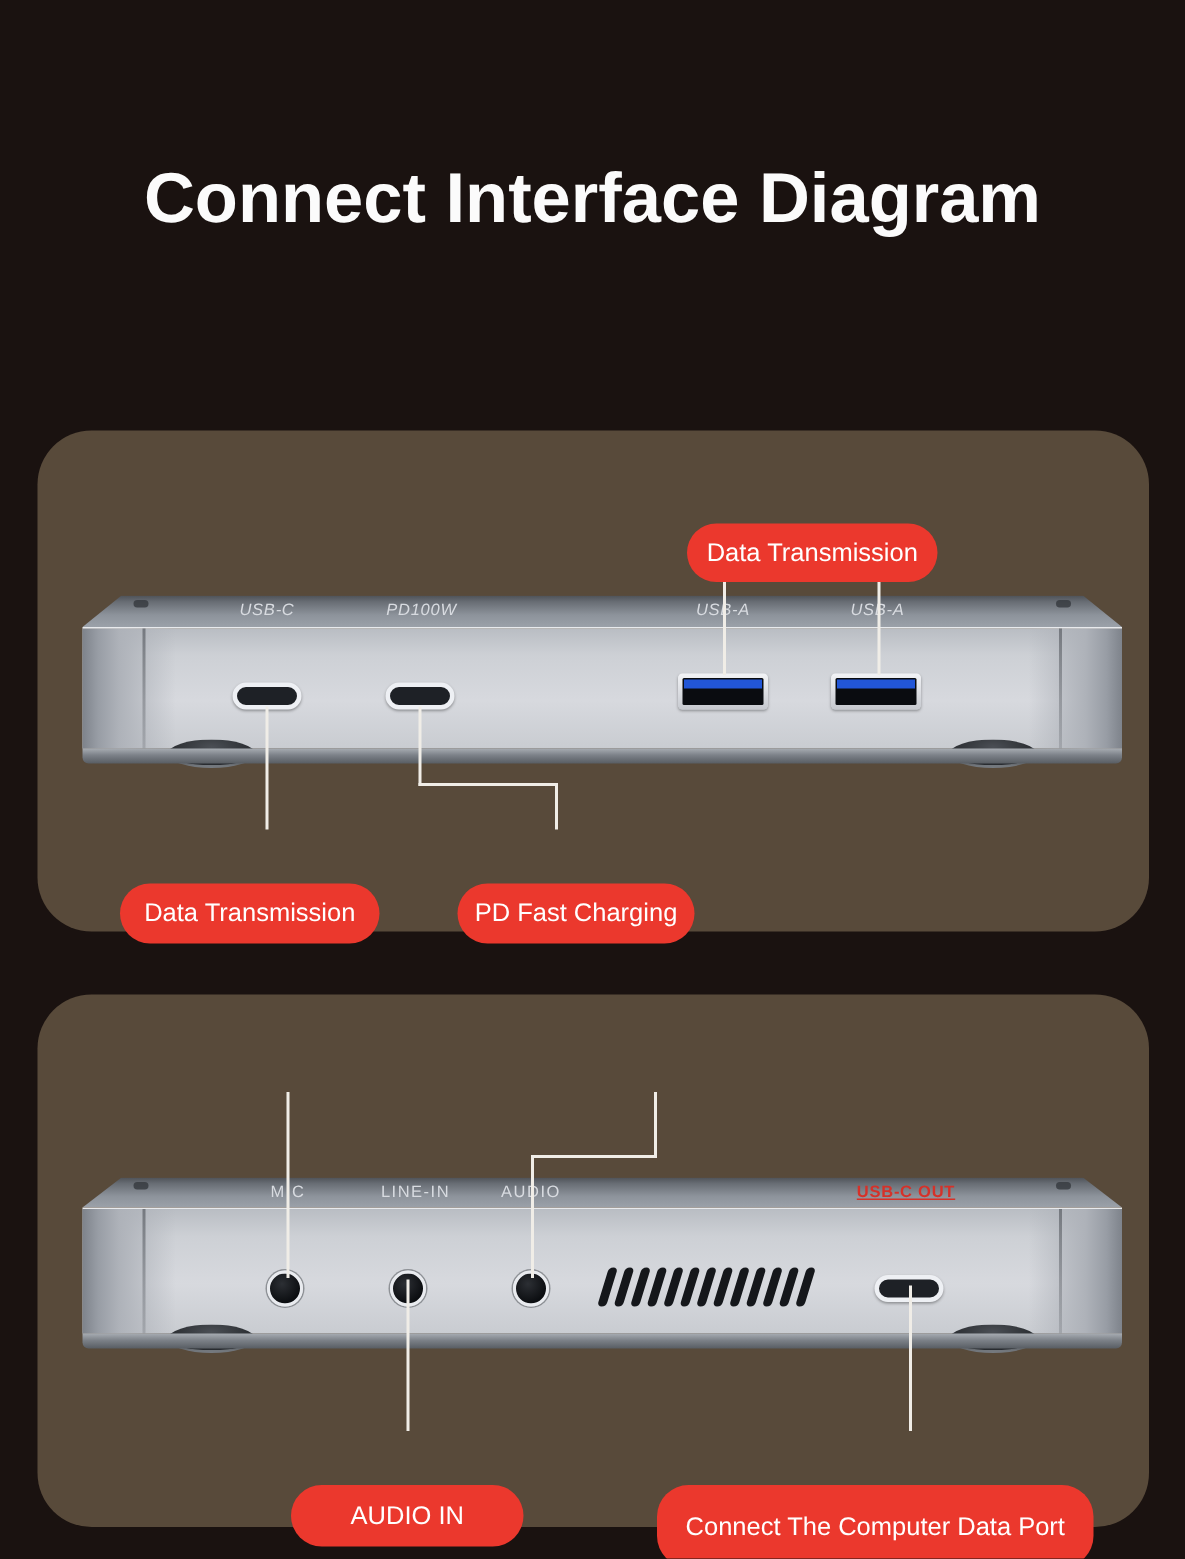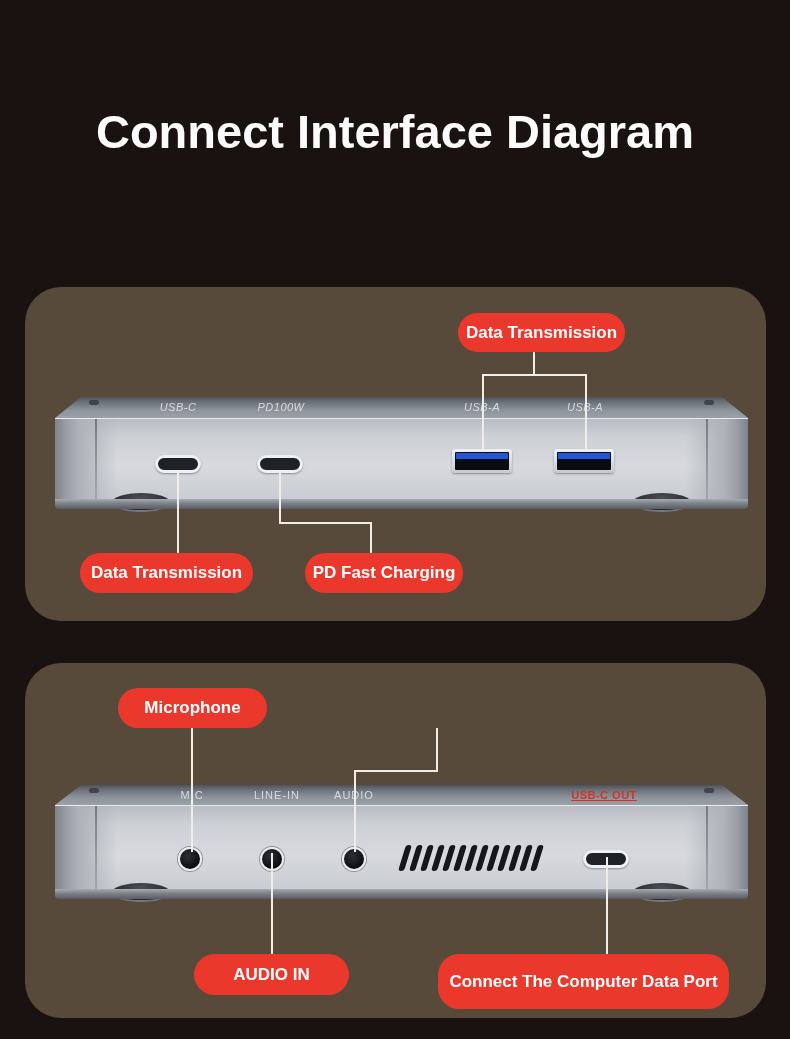--- a/index.html
+++ b/index.html
@@ -14,23 +14,24 @@
   }
   .panel{
     position:absolute;left:25px;width:741px;border-radius:36px;
     background:var(--panel-bg,#584a3a);
   }
   #panel-front{top:287px;height:334px;}
   #panel-rear{top:663px;height:355px;}
 
   .pill{
     position:absolute;background:var(--pill-bg,#eb382d);color:var(--pill-text,#fff);
-    border-radius:21px;font-weight:bold;font-size:17px;
+    border-radius:21px;font-weight:normal;font-size:17px;
     display:flex;align-items:center;justify-content:center;white-space:nowrap;
     z-index:5;
+    margin-top:36px;
   }
   .cl{position:absolute;background:var(--callout-line,#f0ede7);z-index:4;}
   .cl.v{width:2px;} .cl.h{height:2px;}
 
   .device{position:absolute;left:30px;width:693px;z-index:2;}
   .bevel{
     position:relative;height:21px;
     background:linear-gradient(180deg,#4e5258 0%,#686d74 20%,#8d939b 62%,#9ba1a9 100%);
     clip-path:polygon(0 100%,26px 0,calc(100% - 26px) 0,100% 100%);
   }
@@ -131,23 +132,20 @@
   <div class="pill" style="left:55px;top:266px;width:173px;height:40px;">
     <span>Data Transmission</span>
   </div>
   <div class="pill" style="left:280px;top:266px;width:158px;height:40px;">
     <span>PD Fast Charging</span>
   </div>
 </div>
 
 <div class="panel" id="panel-rear">
 
-  <div class="pill" style="left:93px;top:25px;width:149px;height:40px;">
-    <span>Microphone</span>
-  </div>
 
   <div class="cl v" style="left:166px;top:65px;height:124px;"></div>
   <div class="cl v" style="left:411px;top:65px;height:44px;"></div>
   <div class="cl h" style="left:329px;top:107px;width:84px;"></div>
   <div class="cl v" style="left:329px;top:107px;height:82px;"></div>
 
   <div class="device" style="top:122px;">
     <div class="bevel" style="height:20px;">
       <span class="notch" style="left:34px;"></span>
       <span class="notch" style="right:34px;"></span>

